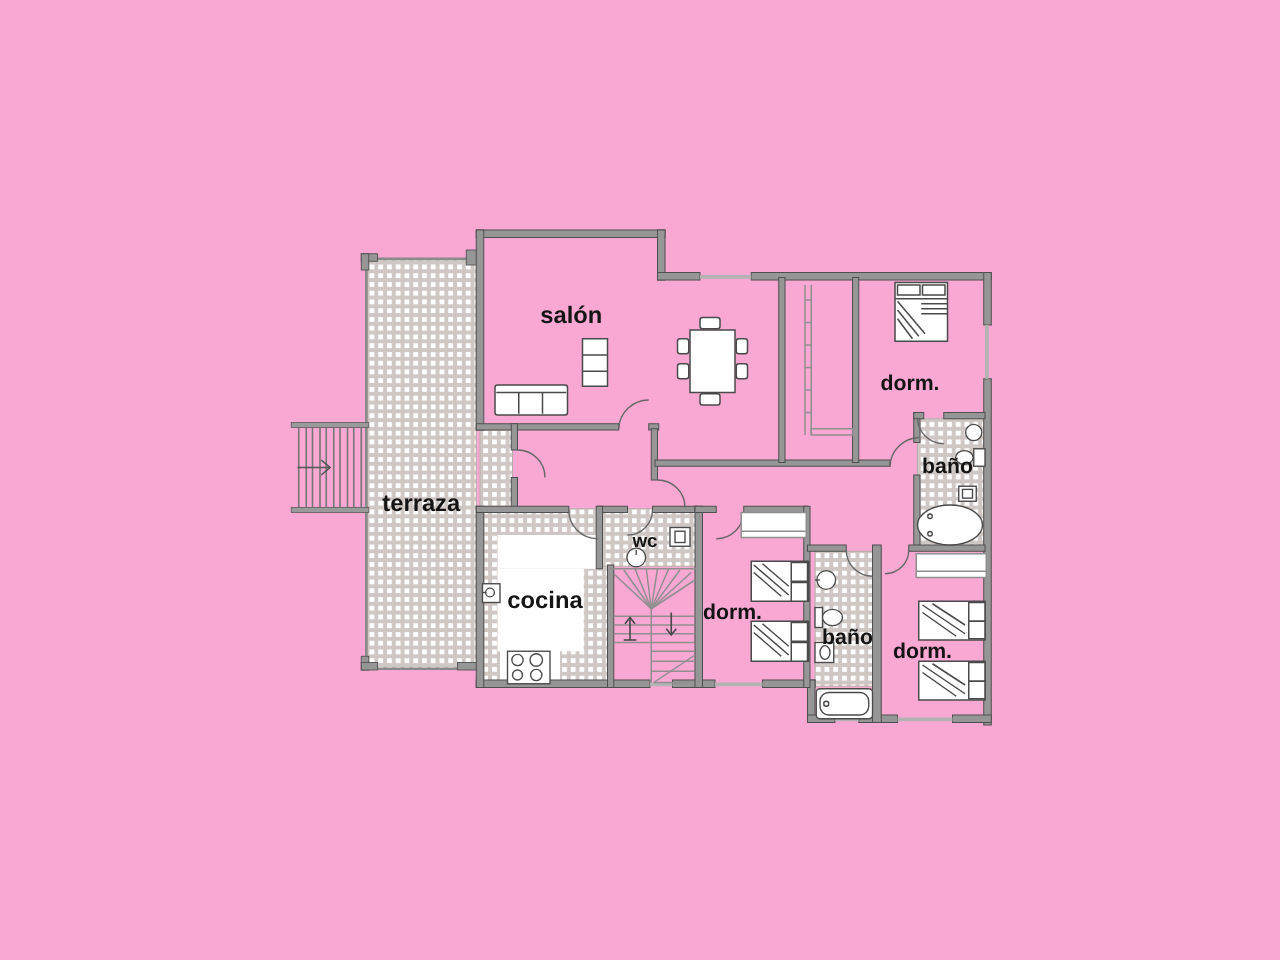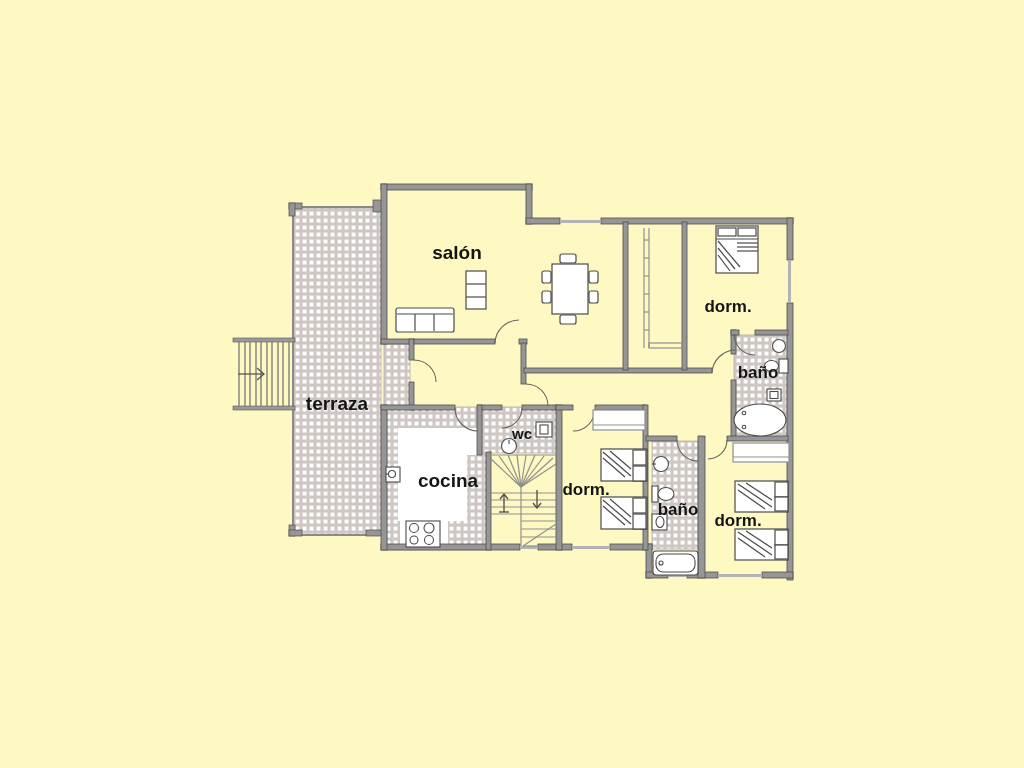--- a/index.html
+++ b/index.html
@@ -1,23 +1,23 @@
 <!DOCTYPE html>
 <html><head>
 <meta charset="utf-8">
 <style>
   html,body{margin:0;padding:0;background:#ffffff;}
-  .stage{position:relative;width:1024px;height:768px;background:#fef9c3;overflow:hidden;
+  .stage{position:relative;width:1024px;height:768px;background:#f9a8d4;overflow:hidden;
          font-family:"Liberation Sans", sans-serif;}
   .stage svg{position:absolute;left:0;top:0;}
   .room-label{position:absolute;transform:translate(-50%,-50%);font-weight:bold;color:#141414;
               white-space:nowrap;letter-spacing:0;}
   .lbl-lg{font-size:19px;}
   .lbl-md{font-size:17px;}
-  .lbl-sm{font-size:15px;padding-left:12px;}
+  .lbl-sm{font-size:15px;}
 </style>
 </head>
 <body>
 
 <div class="stage">
 
 <svg width="1024" height="768" viewBox="0 0 1024 768">
   <defs>
     <pattern id="tile" width="7" height="7" patternUnits="userSpaceOnUse">
       <rect width="7" height="7" fill="#cfc7c3"></rect>
@@ -329,21 +329,21 @@
       <rect x="775" y="545" width="13" height="14"></rect>
       <line x1="738" y1="532" x2="772" y2="555"></line>
       <line x1="738" y1="538" x2="765" y2="557"></line>
       <line x1="746" y1="531" x2="772" y2="548"></line>
     </g>
   </g>
 </svg>
 
 <div class="room-label lbl-lg" style="left:457px;top:253px;">salón</div>
 <div class="room-label lbl-lg" style="left:337px;top:404px;">terraza</div>
-<div class="room-label lbl-lg" style="left:448px;top:481px;">cocina</div>
+<div class="room-label lbl-lg" style="left:436px;top:481px;">cocina</div>
 <div class="room-label lbl-sm" style="left:516px;top:433px;">wc</div>
 <div class="room-label lbl-md" style="left:728px;top:307px;">dorm.</div>
 <div class="room-label lbl-md" style="left:758px;top:373px;">baño</div>
 <div class="room-label lbl-md" style="left:586px;top:490px;">dorm.</div>
 <div class="room-label lbl-md" style="left:678px;top:510px;">baño</div>
 <div class="room-label lbl-md" style="left:738px;top:521px;">dorm.</div>
 
 </div>
 
 </body></html>

